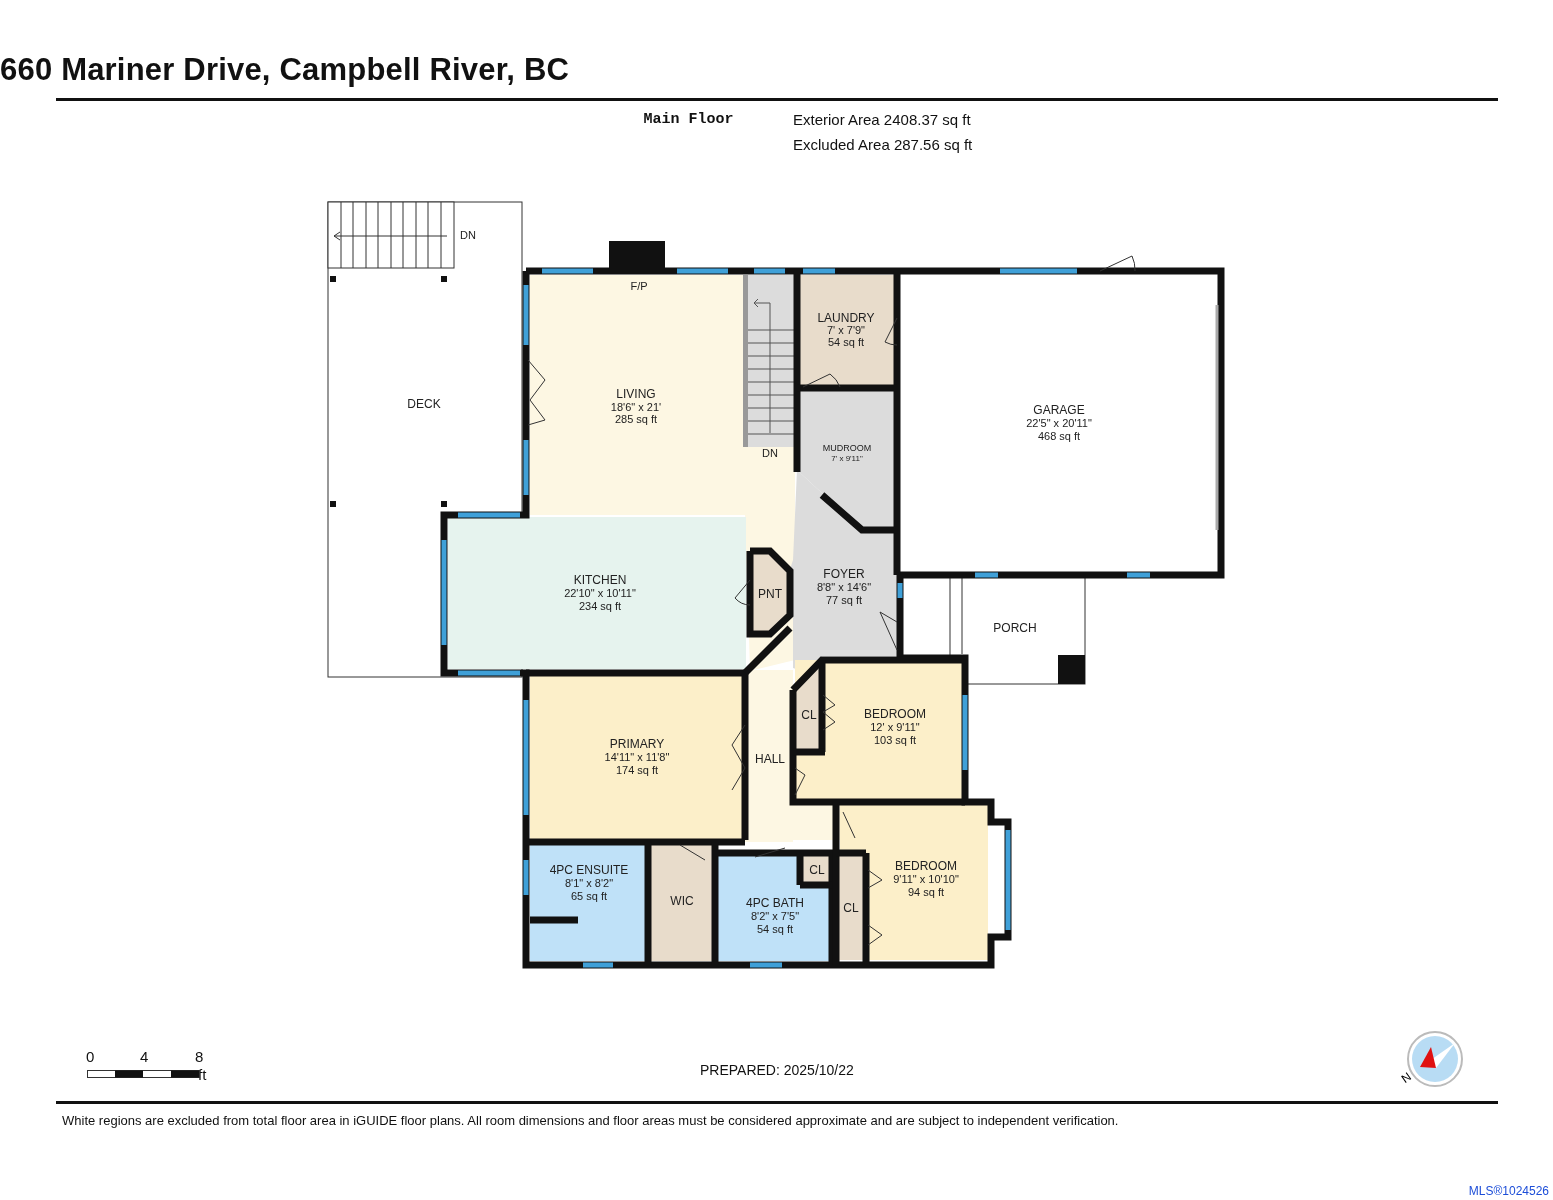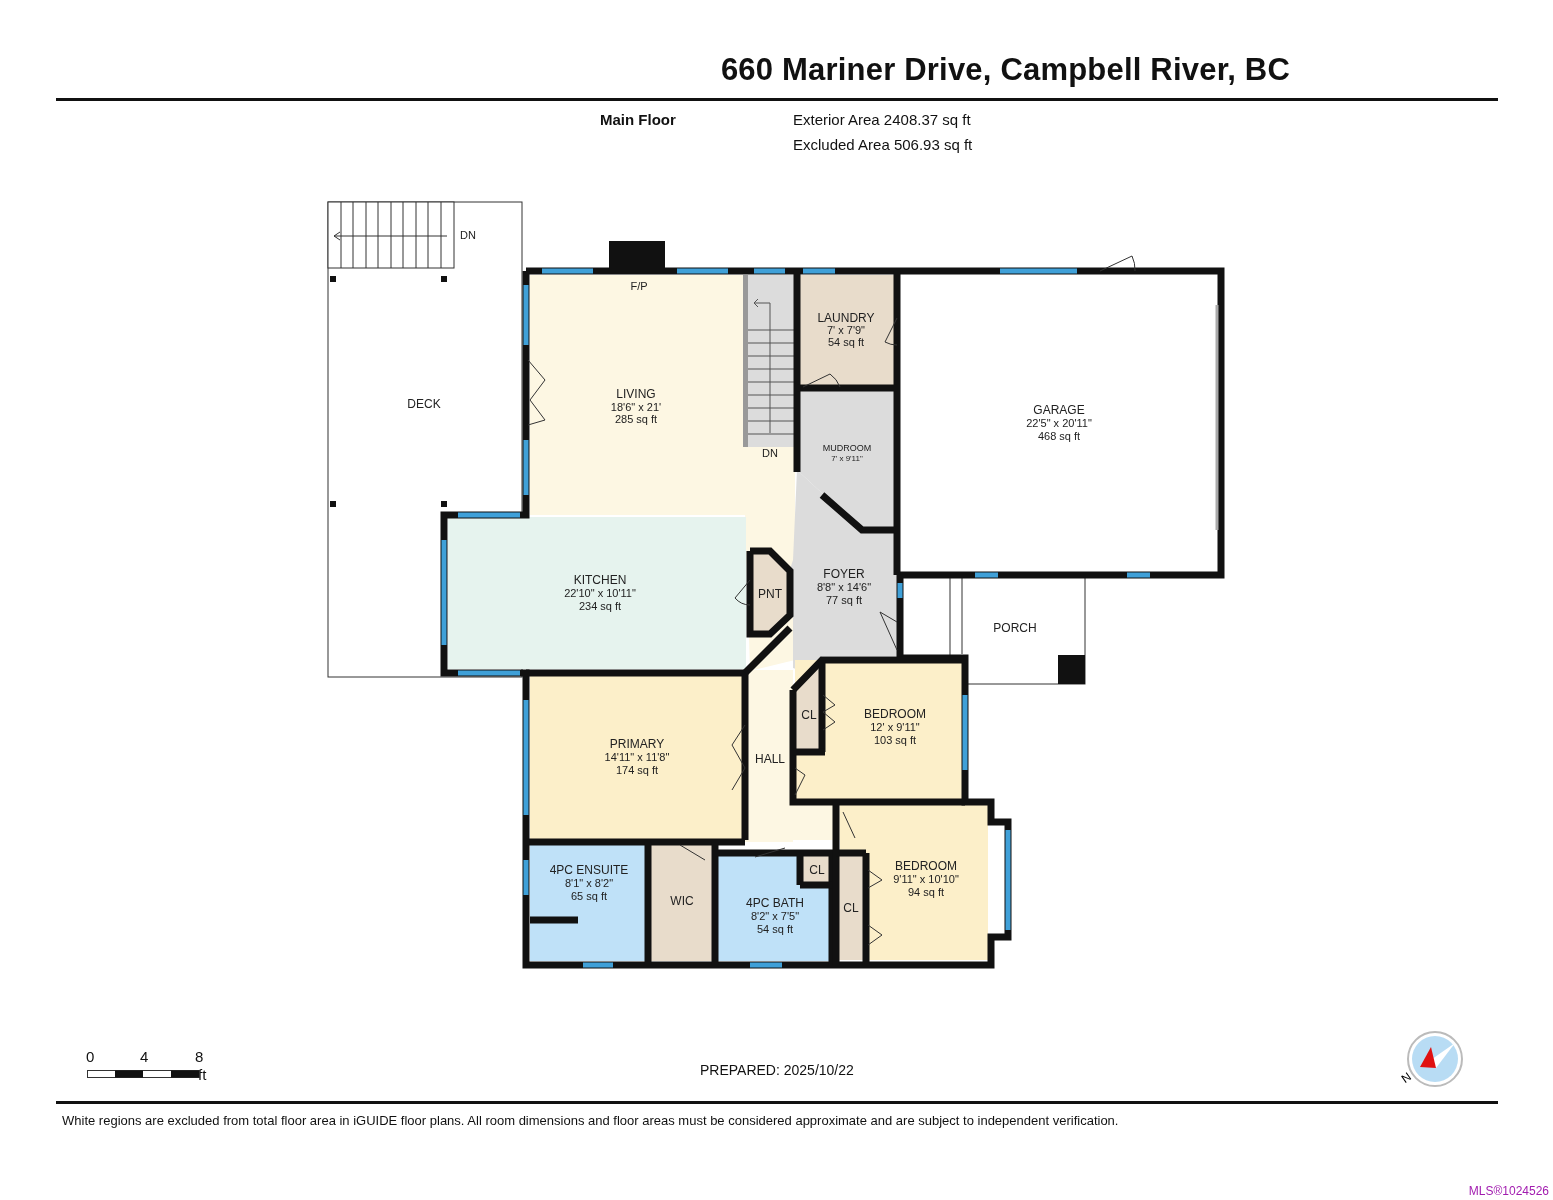--- a/index.html
+++ b/index.html
@@ -1,42 +1,42 @@
 <!DOCTYPE html>
 <html><head>
 <meta charset="utf-8">
 <style>
   html, body { margin: 0; padding: 0; background: #ffffff; }
   body { width: 1553px; height: 1200px; position: relative; overflow: hidden; font-family: "Liberation Sans", sans-serif; color: #111; }
-  .title { position: absolute; left: 0; width: 1290px; top: 52px; text-align: right; font-size: 31px; font-weight: bold; letter-spacing: 0.2px; }
+  .title { position: absolute; left: 0; width: 1290px; top: 52px; text-align: left; font-size: 31px; font-weight: bold; letter-spacing: 0.2px; }
   .rule-top { position: absolute; left: 56px; width: 1442px; top: 98px; height: 3px; background: #111; }
   .rule-bottom { position: absolute; left: 56px; width: 1442px; top: 1101px; height: 3px; background: #111; }
-  .floor-label { position: absolute; left: 600px; width: 177px; top: 111px; text-align: left; font-size: 15px; font-weight: bold; }
+  .floor-label { position: absolute; left: 600px; width: 177px; top: 111px; text-align: center; font-size: 15px; font-weight: bold; font-family: Liberation Mono, monospace; }
   .area-line { position: absolute; left: 793px; font-size: 15px; }
   .area-1 { top: 111px; }
   .area-2 { top: 136px; }
   svg.plan { position: absolute; left: 0; top: 0; }
   .room-text { font-family: "Liberation Sans", sans-serif; font-size: 11px; fill: #222; text-anchor: middle; }
   .room-name { font-size: 12px; }
   .scale { position: absolute; left: 86px; top: 1046px; }
   .scale-nums { position: absolute; left: 86px; top: 1048px; font-size: 15px; }
   .scale-nums span { position: absolute; }
   .prepared { position: absolute; left: 700px; top: 1062px; font-size: 14px; text-align: right; }
   .disclaimer { position: absolute; left: 62px; top: 1113px; font-size: 13px; text-align: center; }
-  .mls { position: absolute; right: 4px; bottom: 2px; font-size: 12px; color: #a21caf; }
+  .mls { position: absolute; right: 4px; bottom: 2px; font-size: 12px; color: #1d4ed8; }
   .compass { position: absolute; left: 1398px; top: 1030px; }
 </style>
 </head>
 <body>
 
 <div class="title">660 Mariner Drive, Campbell River, BC</div>
 <div class="rule-top"></div>
 <div class="floor-label">Main Floor</div>
 <div class="area-line area-1">Exterior Area 2408.37 sq ft</div>
-<div class="area-line area-2">Excluded Area 506.93 sq ft</div>
+<div class="area-line area-2">Excluded Area 287.56 sq ft</div>
 
 <svg class="plan" width="1553" height="1200" viewBox="0 0 1553 1200" xmlns="http://www.w3.org/2000/svg">
 
   <g>
     <rect x="328" y="202" width="194" height="475" fill="#fff" stroke="#333" stroke-width="1"></rect>
     <rect x="328" y="202" width="126" height="66" fill="#fff" stroke="#333" stroke-width="1"></rect>
     <g stroke="#333" stroke-width="1">
       <line x1="341" y1="202" x2="341" y2="268"></line>
         <line x1="353" y1="202" x2="353" y2="268"></line>
       <line x1="366" y1="202" x2="366" y2="268"></line>

